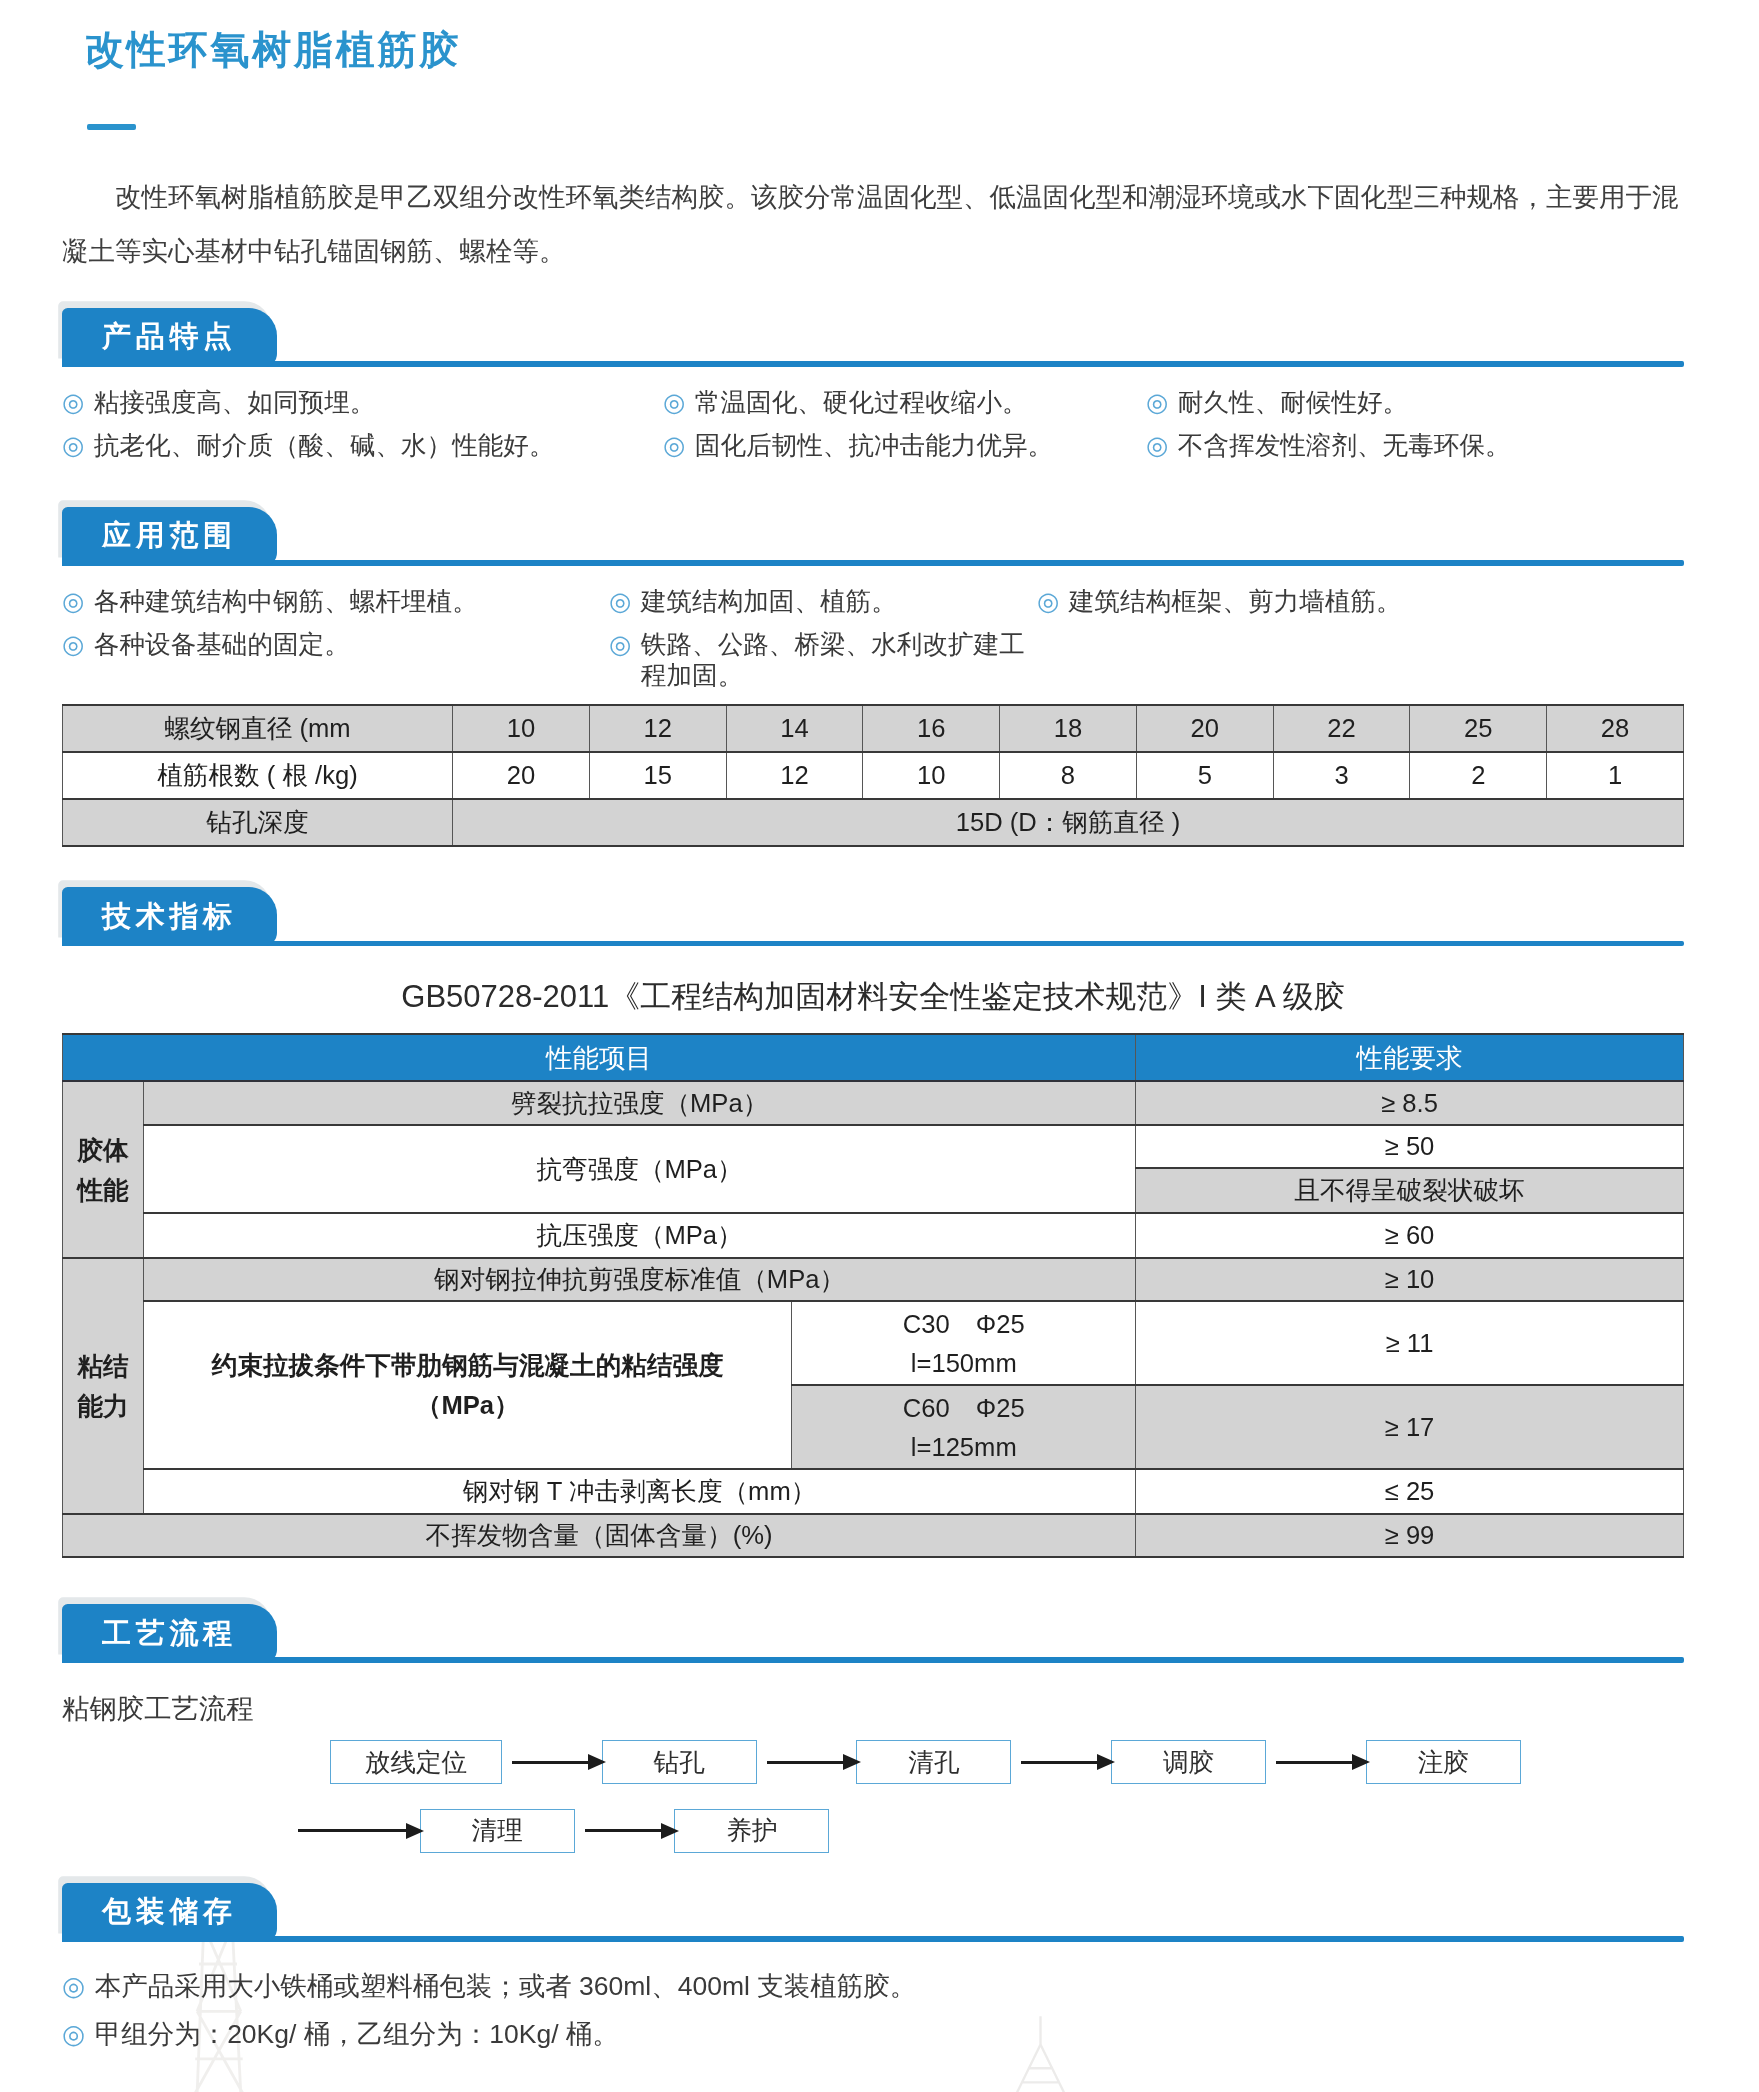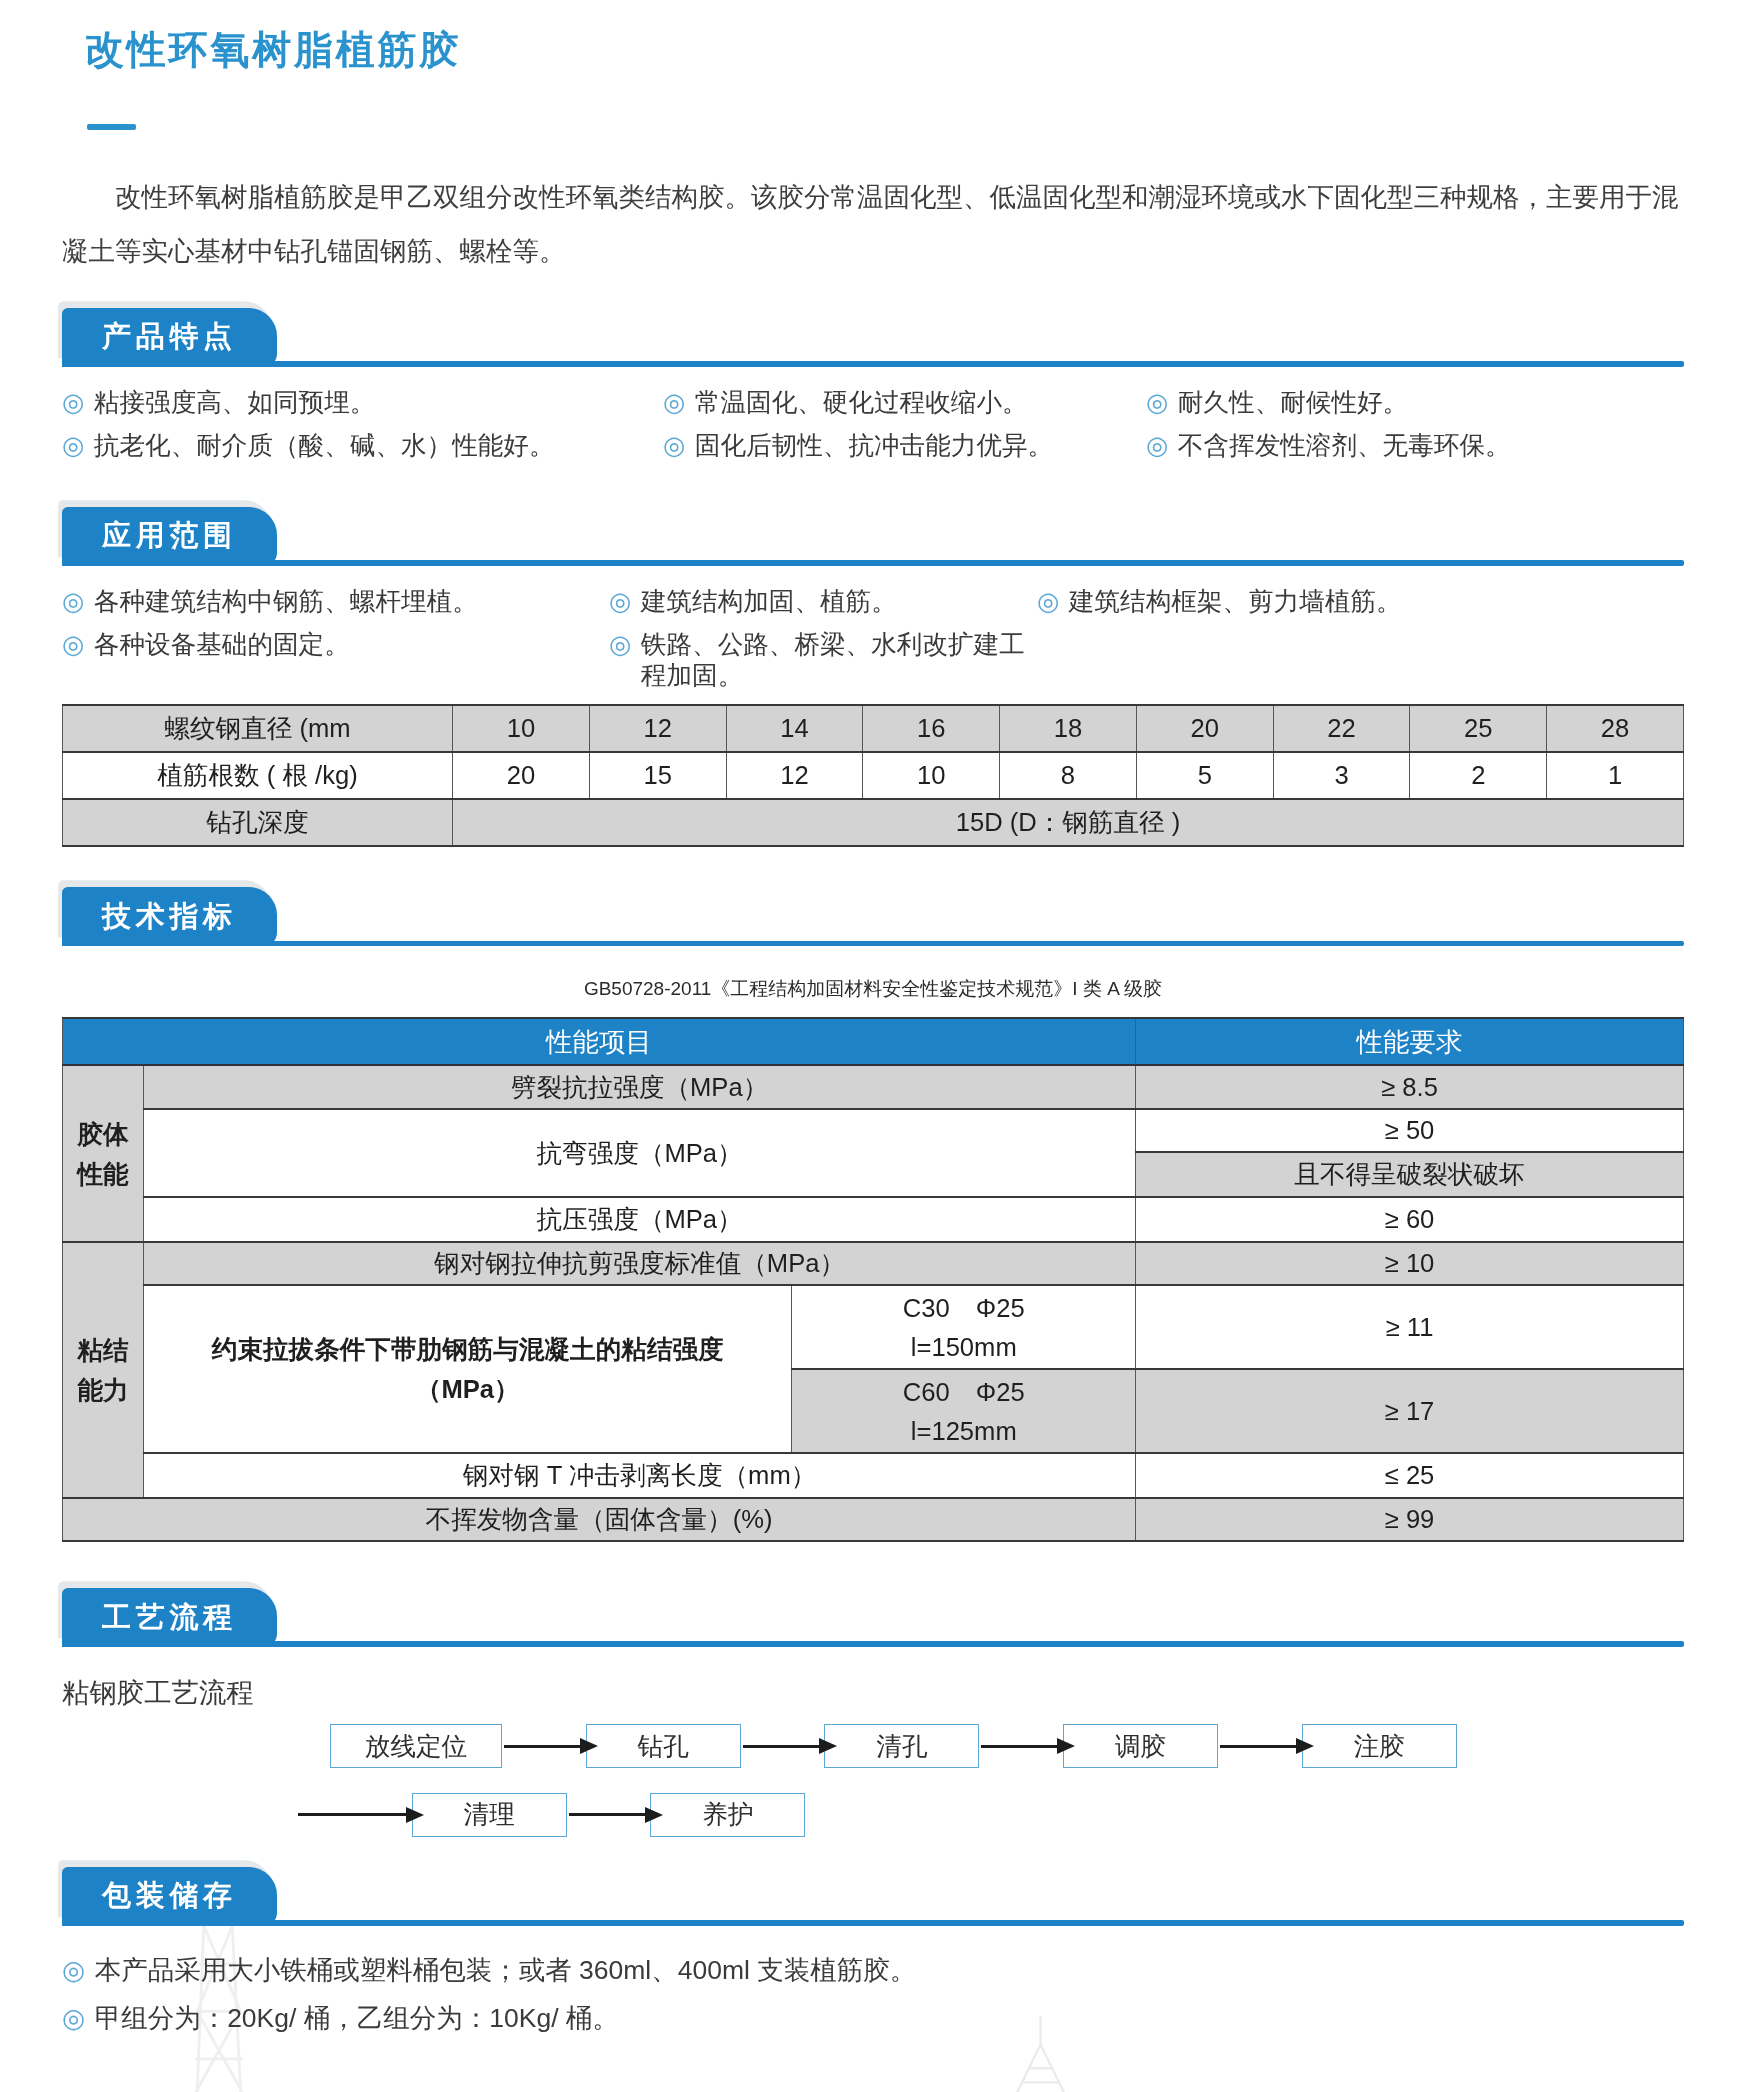--- a/index.html
+++ b/index.html
@@ -27,42 +27,42 @@
          font-size:25.6px;line-height:31px;color:#3a3a3a;}
   .blist2{display:grid;grid-template-columns:547px 428px 1fr;row-gap:12.3px;margin-top:20px;
           font-size:25.6px;line-height:31px;color:#3a3a3a;}
   .bitem{display:flex;align-items:flex-start;}
   .bdot{color:#5ba8d7;margin-right:9.5px;flex:0 0 auto;}
   .plist{margin-top:28px;display:flex;flex-direction:column;gap:16px;font-size:26.5px;
          line-height:32px;color:#3a3a3a;}
 
   
   .cap{margin-top:34px;font-size:25.6px;font-weight:700;color:#2b2b2b;}
-  .tcap{margin-top:30px;text-align:center;font-size:19px;color:#2b2b2b;}
+  .tcap{margin-top:30px;text-align:center;font-size:31px;color:#2b2b2b;}
 
   
   table{border-collapse:collapse;width:100%;table-layout:fixed;}
   td{border:1.9px solid #565656;border-top:2.8px solid #383838;border-bottom:2.8px solid #383838;
      text-align:center;vertical-align:middle;padding:1.9px 5.7px;}
   .g{background:#d3d3d3;margin-left:8px;}
   .t1{margin-top:13.2px;font-size:25.6px;color:#1f1f1f;}
   .t1 td{height:45px;padding:0;}
   .t1 .c-lab{width:24%;}
   .t2{margin-top:15px;font-size:25.6px;color:#1f1f1f;}
   .t2 .blue{background:#1d83c6;color:#fff;font-size:26.5px;border-bottom:2.8px solid #30323a;}
   .c-grp{width:5%;} .c-desc{width:40%;} .c-sub{width:21.2%;} .c-req{width:33.8%;}
   .h50{height:47px;} .h47{height:44px;} .h45{height:43px;} .h48{height:45px;}
   .h87{height:82px;} .h85{height:80px;}
   .stack span{display:block;line-height:40px;font-weight:bold;}
   .cond{display:flex;justify-content:center;gap:26px;line-height:40px;}
   .condlen{line-height:38px;}
 
   
   .sub{margin-top:28px;font-size:27.4px;color:#3a3a3a;}
-  .flow{display:flex;align-items:center;}
+  .flow{display:flex;align-items:center;gap:8px;}
   .flow1{margin-left:268px;margin-top:13.2px;}
   .flow2{margin-left:234px;margin-top:24.6px;}
   .fbox{height:42px;border:1.9px solid #5ba8d7;display:flex;align-items:center;justify-content:center;
         font-size:25.6px;color:#2e2e2e;background:#fff;flex:0 0 auto;}
   .w1{width:170px;} .w2{width:153px;}
   .arr{position:relative;width:78px;height:2.8px;background:#1c1c1c;margin:0 3.8px 0 1.9px;flex:0 0 auto;}
   .arr::after{content:"";position:absolute;right:-16px;top:50%;transform:translateY(-50%);
         border-left:18px solid #1c1c1c;border-top:8.5px solid transparent;border-bottom:8.5px solid transparent;}
   .arr.long{width:110px;}
 

